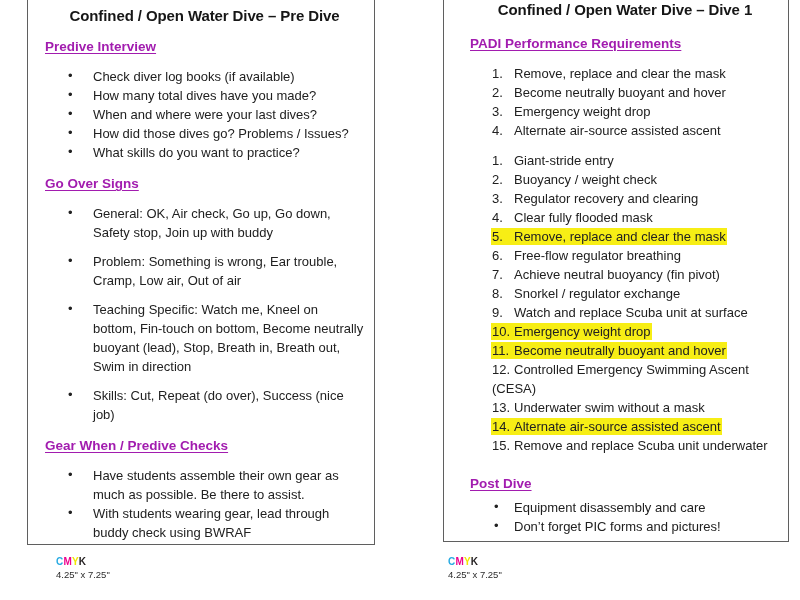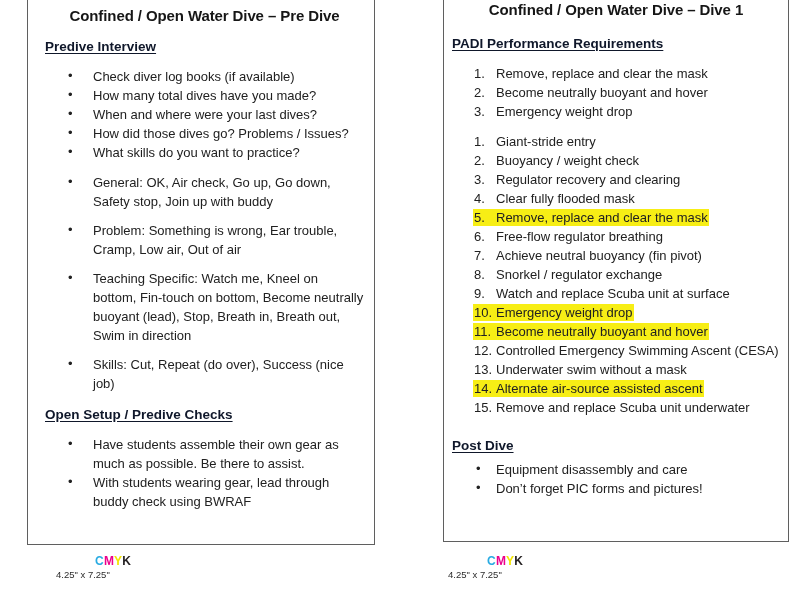--- a/index.html
+++ b/index.html
@@ -3,29 +3,29 @@
 <meta charset="utf-8">
 <style>
   * { margin:0; padding:0; box-sizing:border-box; }
   html,body { width:800px; height:600px; background:#ffffff; overflow:hidden;
               font-family:"Liberation Sans","DejaVu Sans",sans-serif; color:#1c1c1c; }
   .stage { position:relative; width:800px; height:600px; background:#fff; }
 
   .card { position:absolute; top:0; background:#fff;
           border:1.5px solid #5f5f5f; border-top:none; }
   .card-left  { left:27px;  width:348px; height:545px; padding:0 10px 0 17px; }
-  .card-right { left:443px; width:346px; height:542px; padding:0 8px 0 8px; }
+  .card-right { left:443px; width:346px; height:542px; padding:0 8px 0 26px; }
 
   .card-title { font-size:15px; font-weight:700; text-align:center;
                 color:#161616; line-height:18px; letter-spacing:-0.1px; }
   .card-left  .card-title { margin-top:7px; }
   .card-right .card-title { margin-top:1px; }
 
   .section-heading { font-size:13.5px; font-weight:700; text-decoration:underline;
-                     text-underline-offset:2px; color:#0f172a; line-height:18px; }
+                     text-underline-offset:2px; color:#a21caf; line-height:18px; }
   .card-left  .section-heading { margin-top:13px; }
   .card-right .section-heading { margin-top:16px; }
   .card-right .section-heading.post { margin-top:20px; }
 
   ul.bullet-list, ol.numbered-list { list-style:none; margin:11px 0 0 0; padding:0;
                                      font-size:13px; line-height:19px; color:#212121; }
   li { position:relative; }
   .spaced li + li { margin-top:10px; }
 
   
@@ -39,61 +39,63 @@
 
   
   .numbered-list li { padding-left:22px; }
   .numbered-list .item-number { display:inline-block; width:22px; }
   .line { display:inline; }
   .line.hl { background:var(--hl,#f7ee15); box-shadow:0 0 0 1px var(--hl,#f7ee15); }
 
   .footer { position:absolute; line-height:11px; }
   .footer-0 { left:56px;  top:556px; }
   .footer-1 { left:448px; top:556px; }
-  .cmyk-line { font-size:12px; font-weight:700; letter-spacing:0.2px;margin-left:39px; }
+  .cmyk-line { font-size:10px; font-weight:700; letter-spacing:0.2px; }
   .size-line { font-size:9.5px; color:#2c2c2c; margin-top:2px; font-weight:400; }
 </style>
 </head>
 <body>
 
 <div class="stage">
   <div id="cards">
       <section class="card card-left">
         <h1 class="card-title">Confined / Open Water Dive – Pre Dive</h1>
         <h2 class="section-heading">Predive Interview</h2>
         <ul class="bullet-list">
           <li><span class="line"><span class="bullet-marker">•</span><span class="item-text">Check diver log books (if available)</span></span></li>
           <li><span class="line"><span class="bullet-marker">•</span><span class="item-text">How many total dives have you made?</span></span></li>
           <li><span class="line"><span class="bullet-marker">•</span><span class="item-text">When and where were your last dives?</span></span></li>
           <li><span class="line"><span class="bullet-marker">•</span><span class="item-text">How did those dives go?  Problems / Issues?</span></span></li>
           <li><span class="line"><span class="bullet-marker">•</span><span class="item-text">What skills do you want to practice?</span></span></li>
         </ul>
+        <h2 class="section-heading">Go Over Signs</h2>
         <ul class="bullet-list spaced">
           <li><span class="line"><span class="bullet-marker">•</span><span class="item-text">General: OK, Air check, Go up, Go down, Safety stop, Join up with buddy</span></span></li>
           <li><span class="line"><span class="bullet-marker">•</span><span class="item-text">Problem: Something is wrong, Ear trouble, Cramp, Low air, Out of air</span></span></li>
           <li><span class="line"><span class="bullet-marker">•</span><span class="item-text">Teaching Specific: Watch me, Kneel on bottom, Fin-touch on bottom, Become neutrally buoyant (lead), Stop, Breath in, Breath out, Swim in direction</span></span></li>
           <li><span class="line"><span class="bullet-marker">•</span><span class="item-text">Skills: Cut, Repeat (do over), Success (nice job)</span></span></li>
         </ul>
-        <h2 class="section-heading">Open Setup / Predive Checks</h2>
+        <h2 class="section-heading">Gear When / Predive Checks</h2>
         <ul class="bullet-list">
           <li><span class="line"><span class="bullet-marker">•</span><span class="item-text">Have students assemble their own gear as much as possible.  Be there to assist.</span></span></li>
           <li><span class="line"><span class="bullet-marker">•</span><span class="item-text">With students wearing gear, lead through buddy check using BWRAF</span></span></li>
         </ul>
       </section>
       <div class="footer footer-0">
         <div class="cmyk-line"><span style="color: rgb(41, 171, 226);">C</span><span style="color: rgb(236, 0, 140);">M</span><span style="color: rgb(243, 229, 0);">Y</span><span style="color: rgb(35, 31, 32);">K</span></div>
         <div class="size-line">4.25" x 7.25"</div>
       </div>
       <section class="card card-right">
         <h1 class="card-title">Confined / Open Water Dive – Dive 1</h1>
         <h2 class="section-heading">PADI Performance Requirements</h2>
         <ol class="numbered-list">
           <li><span class="line"><span class="item-number">1.</span><span class="item-text">Remove, replace and clear the mask</span></span></li>
           <li><span class="line"><span class="item-number">2.</span><span class="item-text">Become neutrally buoyant and hover</span></span></li>
           <li><span class="line"><span class="item-number">3.</span><span class="item-text">Emergency weight drop</span></span></li>
+          <li><span class="line"><span class="item-number">4.</span><span class="item-text">Alternate air-source assisted ascent</span></span></li>
         </ol>
         <ol class="numbered-list">
           <li><span class="line"><span class="item-number">1.</span><span class="item-text">Giant-stride entry</span></span></li>
           <li><span class="line"><span class="item-number">2.</span><span class="item-text">Buoyancy / weight check</span></span></li>
           <li><span class="line"><span class="item-number">3.</span><span class="item-text">Regulator recovery and clearing</span></span></li>
           <li><span class="line"><span class="item-number">4.</span><span class="item-text">Clear fully flooded mask</span></span></li>
           <li><span class="line hl"><span class="item-number">5.</span><span class="item-text">Remove, replace and clear the mask</span></span></li>
           <li><span class="line"><span class="item-number">6.</span><span class="item-text">Free-flow regulator breathing</span></span></li>
           <li><span class="line"><span class="item-number">7.</span><span class="item-text">Achieve neutral buoyancy (fin pivot)</span></span></li>
           <li><span class="line"><span class="item-number">8.</span><span class="item-text">Snorkel / regulator exchange</span></span></li>

